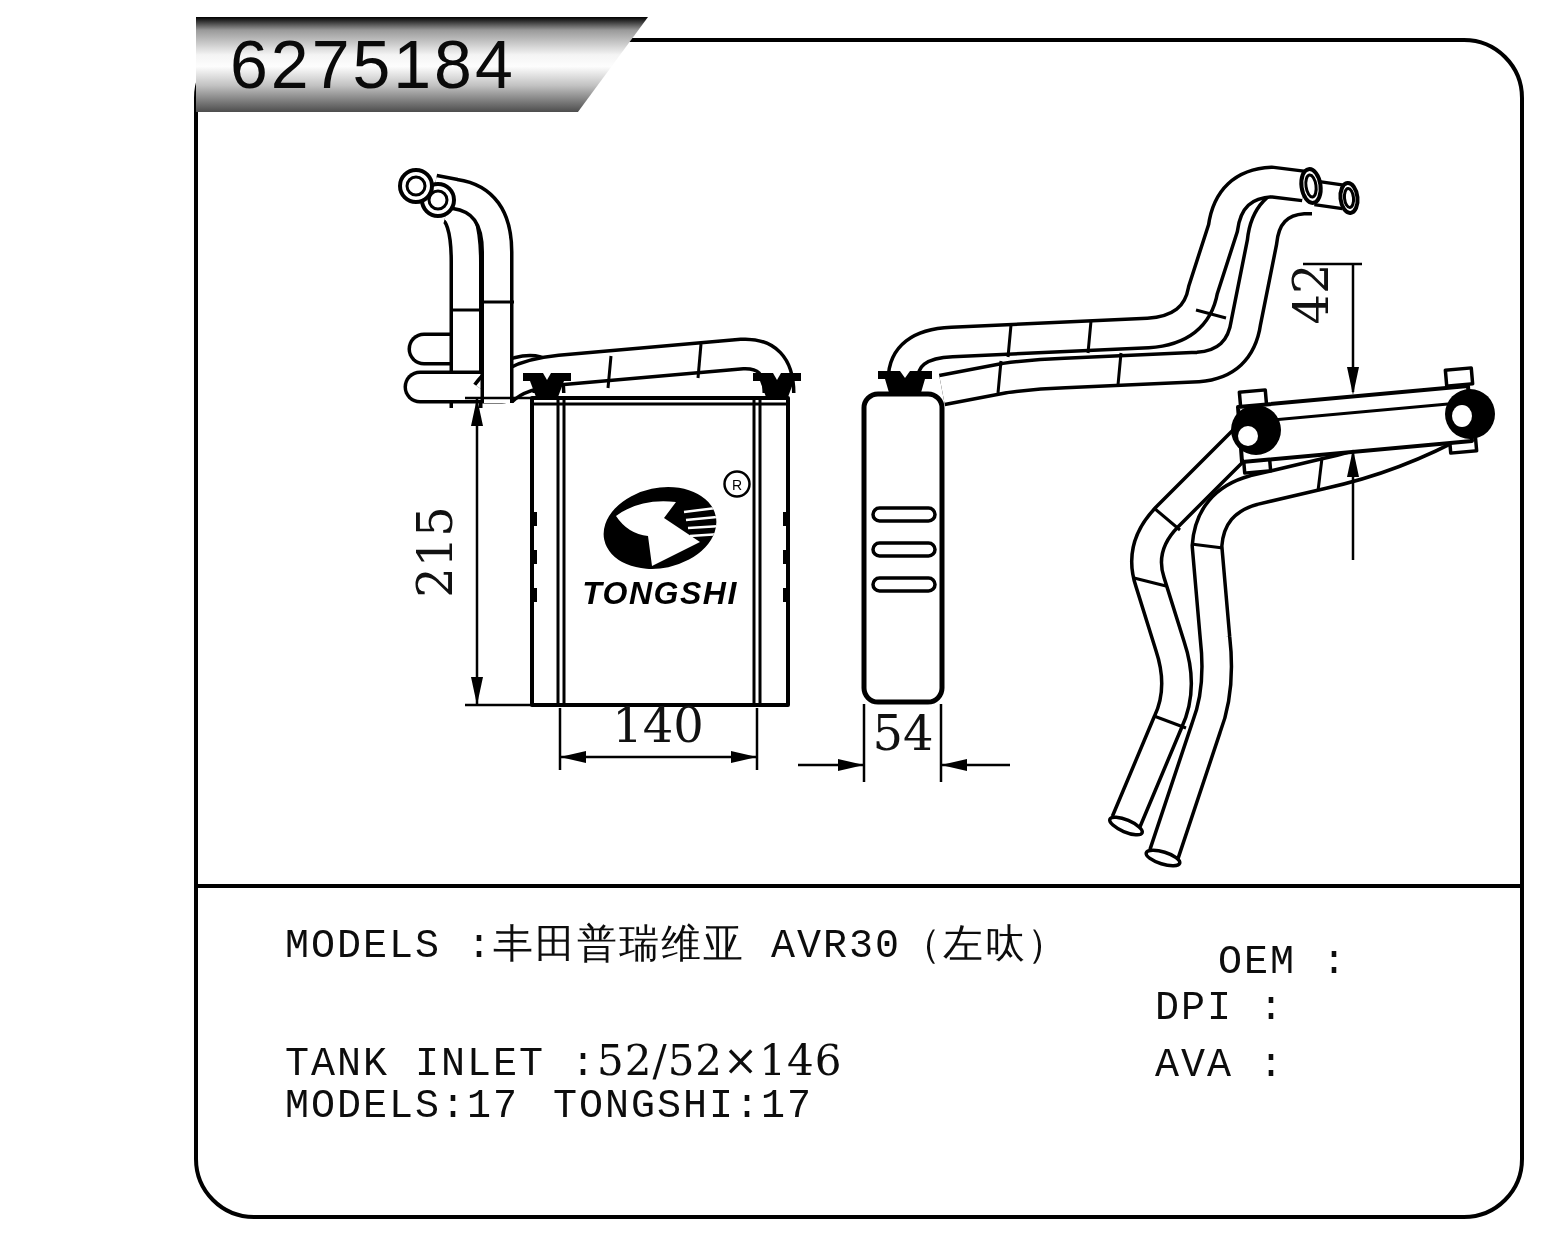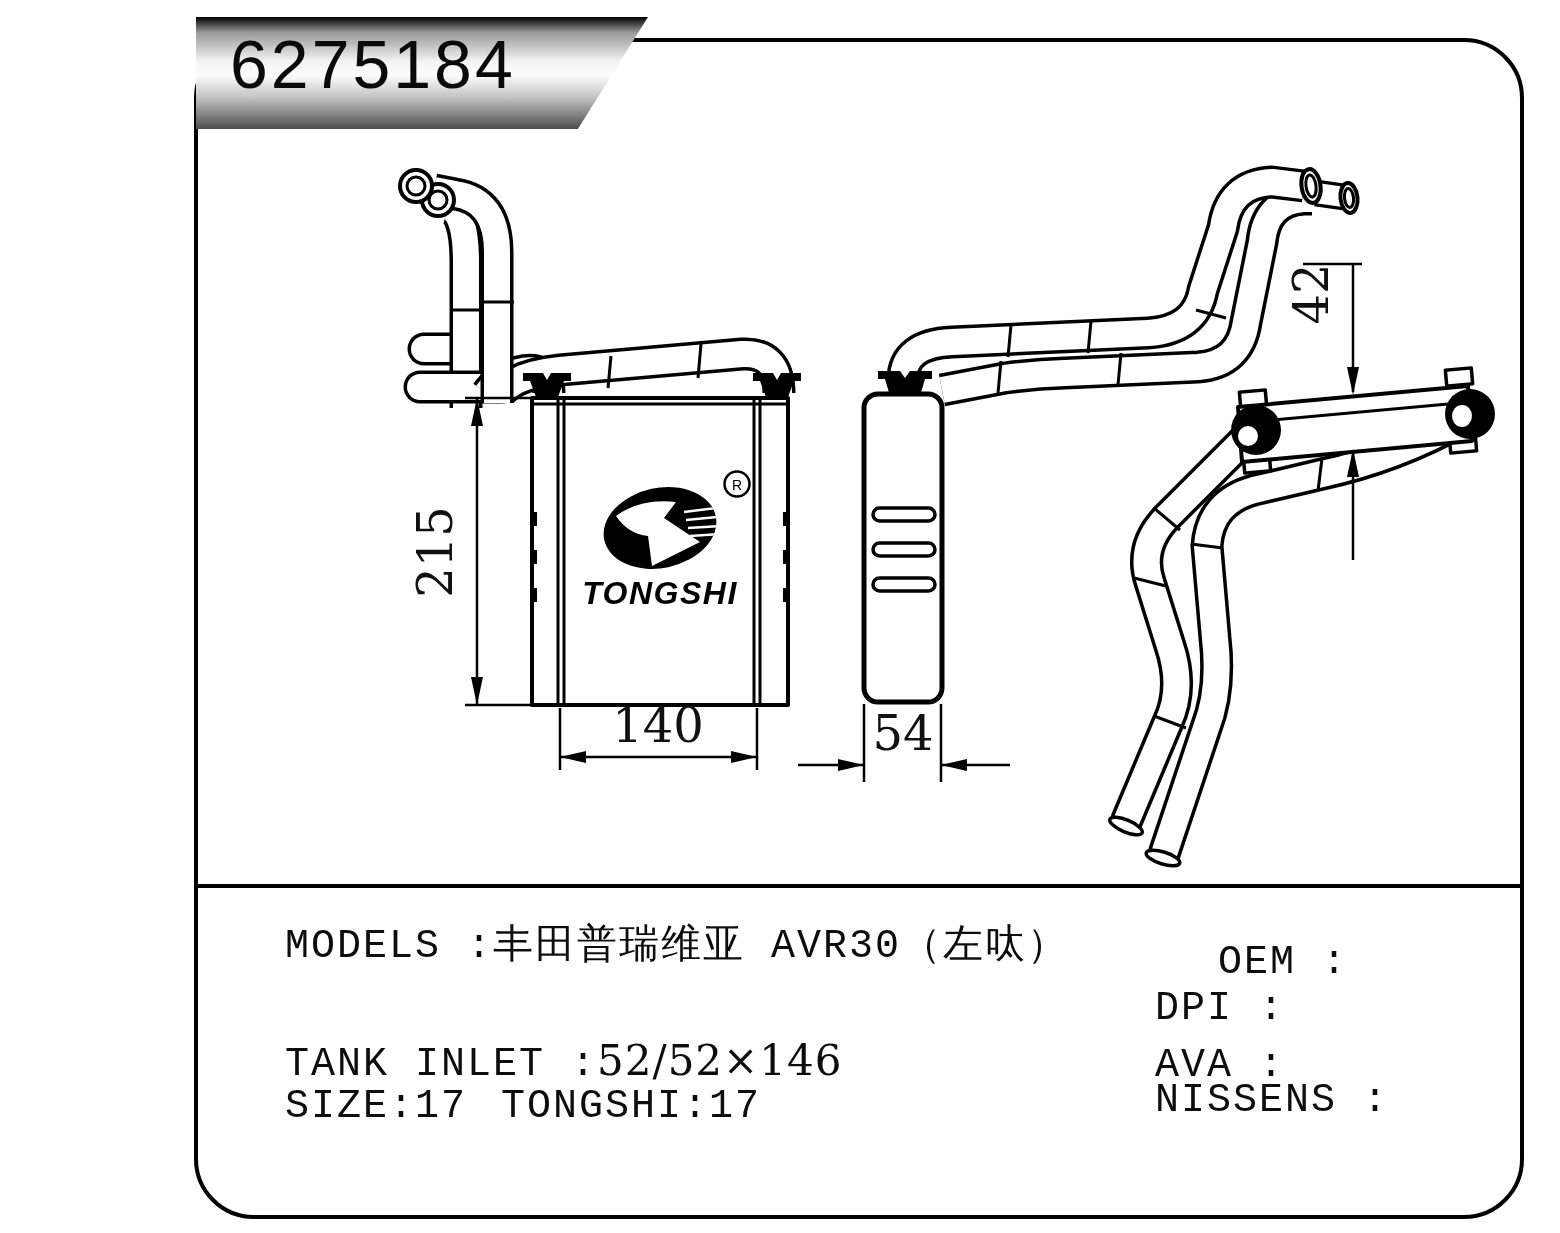--- a/index.html
+++ b/index.html
@@ -1,21 +1,21 @@
 <!DOCTYPE html>
 <html><head>
 <meta charset="utf-8">
 <style>
   html,body{margin:0;padding:0;background:#fff;}
   #stage{position:relative;width:1560px;height:1233px;background:#fff;overflow:hidden;
          font-family:"Liberation Sans",sans-serif;}
   svg text{user-select:none;}
   .dimtxt{font-family:"DejaVu Serif",serif;font-size:48px;fill:#111;}
   
-  #banner{position:absolute;left:196px;top:17px;width:452px;height:112px;
+  #banner{position:absolute;left:196px;top:17px;width:452px;height:95px;
     clip-path:polygon(0 0,100% 0,84.5% 100%,0 100%);
     background:linear-gradient(180deg,#000 0%,#9a9a9a 14%,#f4f4f4 40%,#fdfdfd 52%,#c2c2c2 72%,#4d4d4d 100%);}
   #banner span{position:absolute;left:34px;top:0;line-height:95px;font-size:68px;
     letter-spacing:3px;color:#0a0a0a;font-family:"Liberation Sans",sans-serif;}
   
   .specrow{position:absolute;white-space:nowrap;color:#0d0d0d;}
   .lbl{font-family:"Liberation Mono",monospace;font-size:40px;letter-spacing:2px;}
   .valserif{font-family:"DejaVu Serif",serif;font-size:42px;letter-spacing:1px;}
   .valsans{font-family:"Liberation Mono",monospace;font-size:40px;letter-spacing:2px;}
   .gap{display:inline-block;width:34px;}
@@ -215,29 +215,26 @@
 </div>
 
 
 <div class="specrow" style="left:285px;top:916px;">
   <span class="lbl">MODELS :</span><span class="valsans">丰田普瑞维亚 AVR30（左呔）</span>
 </div>
 <div class="specrow" style="left:285px;top:1036px;">
   <span class="lbl">TANK INLET :</span><span class="valserif">52/52×146</span>
 </div>
 <div class="specrow" style="left:285px;top:1084px;">
-  <span class="lbl">SIZE:17</span><span class="gap"></span><span class="lbl">TONGSHI:17</span>
+  <span class="lbl">MODELS:17</span><span class="gap"></span><span class="lbl">TONGSHI:17</span>
 </div>
 
 <div class="specrow" style="left:1218px;top:940px;">
   <span class="lbl">OEM :</span>
 </div>
 <div class="specrow" style="left:1155px;top:986px;">
   <span class="lbl">DPI :</span>
 </div>
 <div class="specrow" style="left:1155px;top:1032px;margin-top:11px;">
   <span class="lbl">AVA :</span>
 </div>
-<div class="specrow" style="left:1155px;top:1078px;">
-  <span class="lbl">NISSENS :</span>
-</div>
 
 </div>
 
 </body></html>

